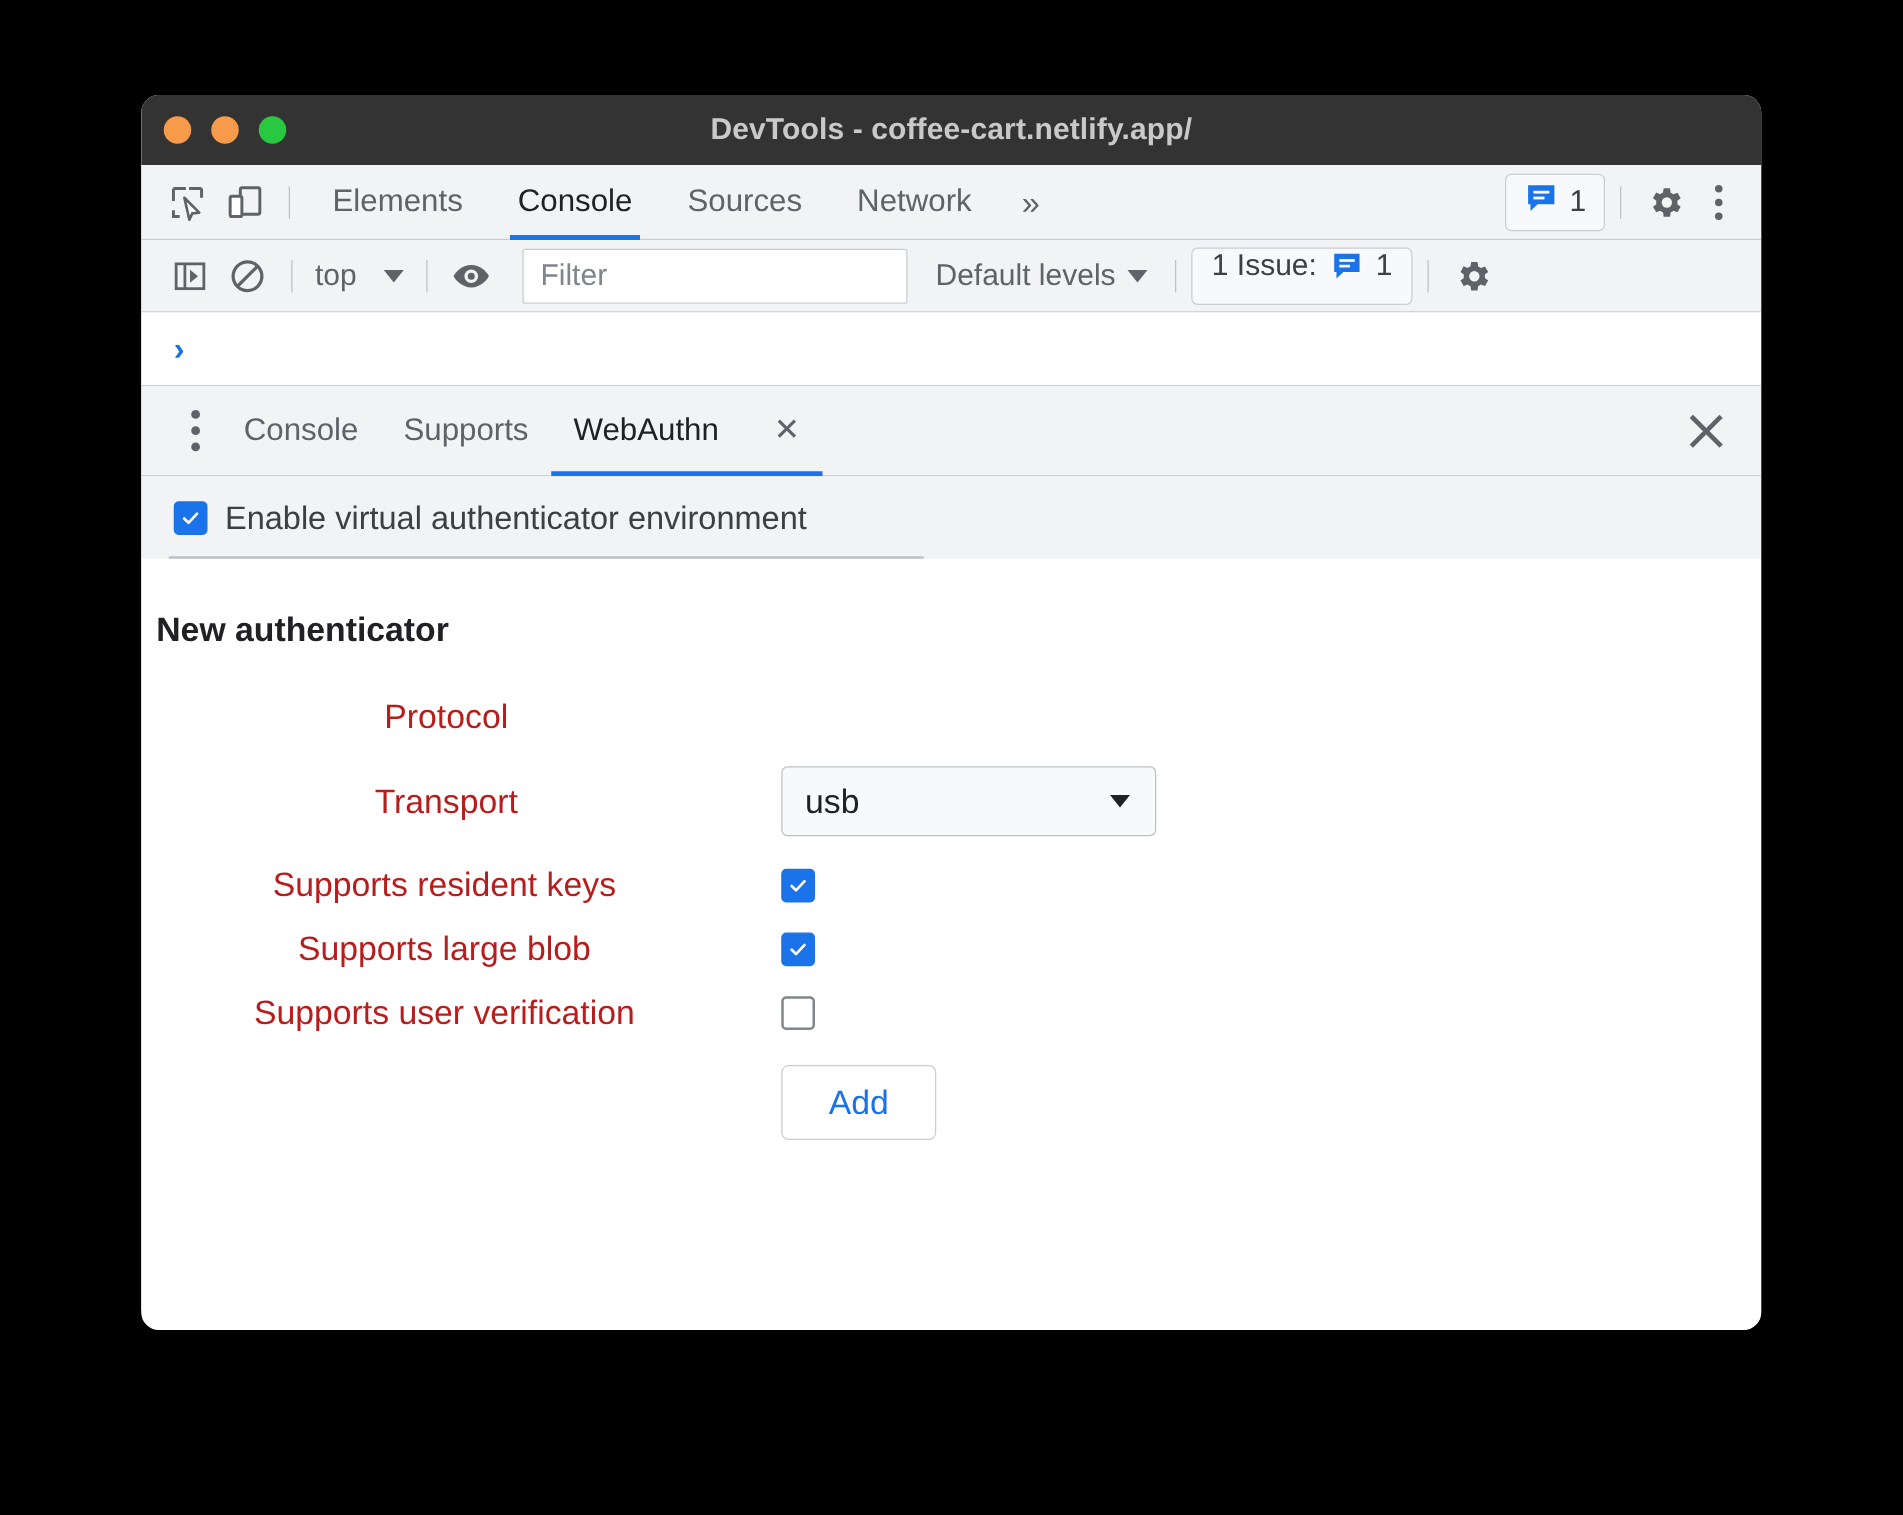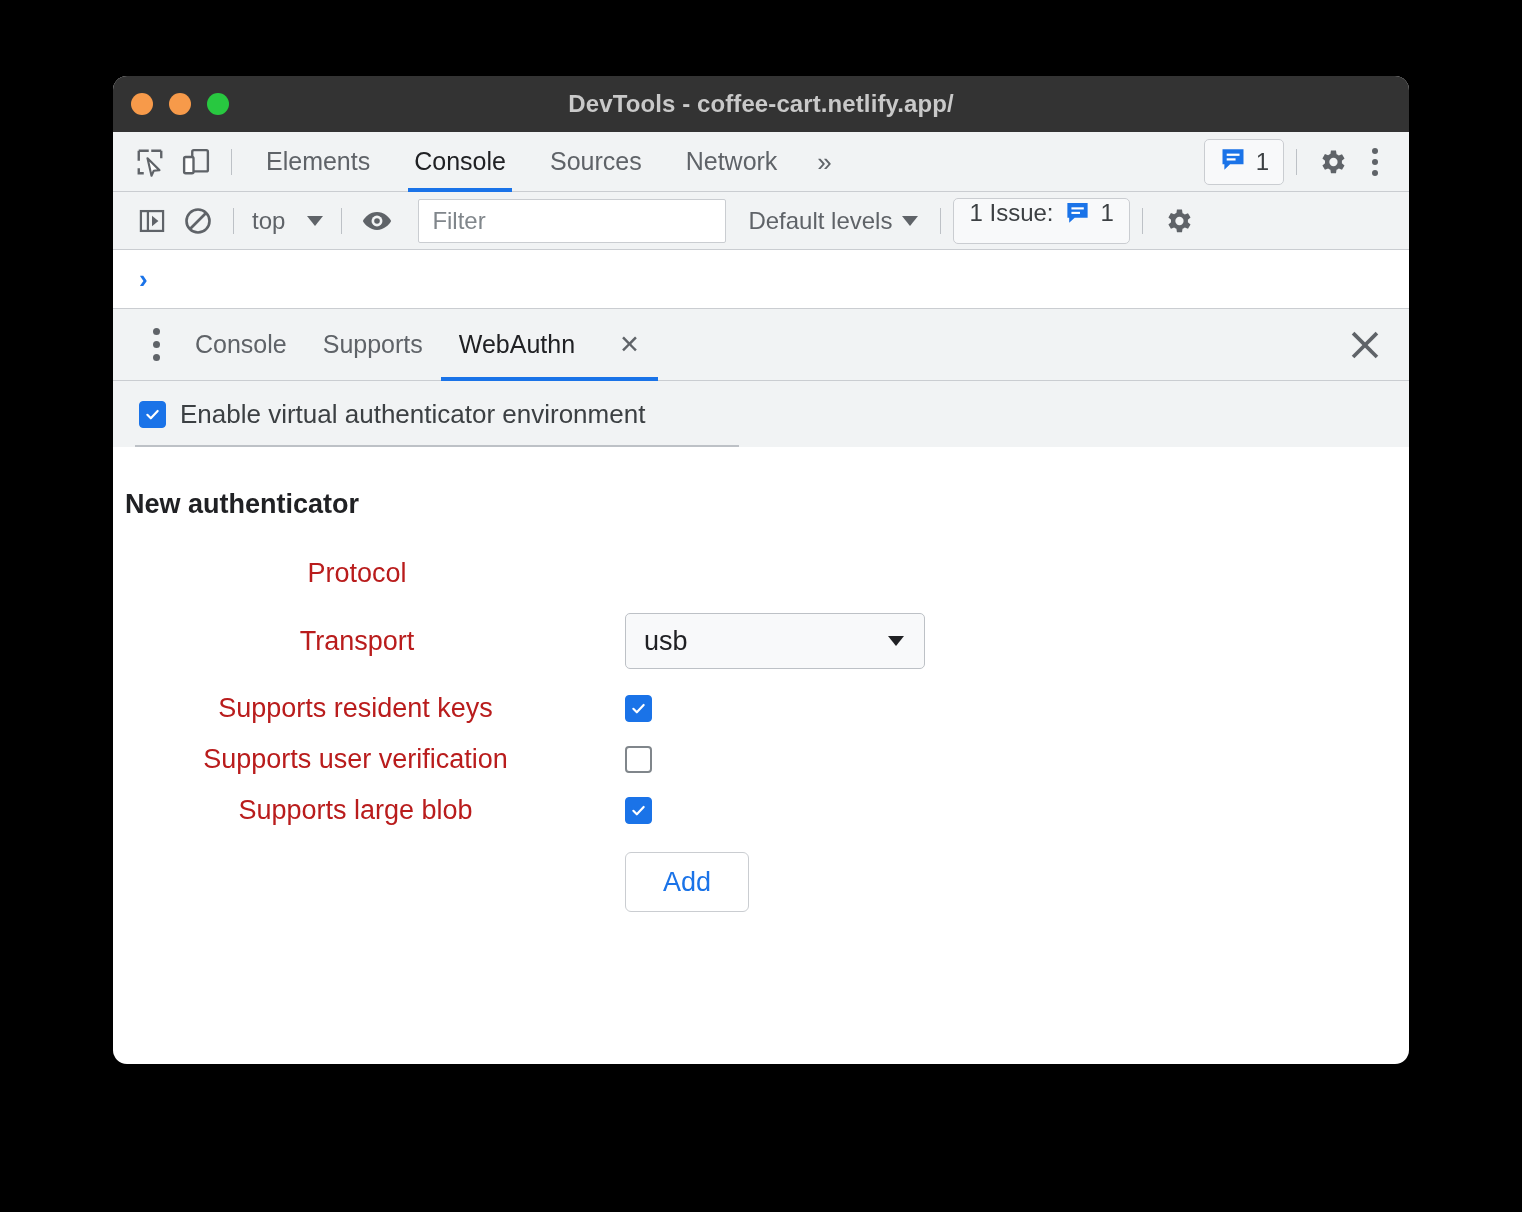--- a/index.html
+++ b/index.html
@@ -587,33 +587,33 @@
       <div class="form-row cb-row">
         <div class="form-label">Supports resident keys</div>
         <span class="cb on">
           <svg class="tick" viewBox="0 0 16 16">
             <path d="M2.5 8.3 L6.2 12 L13.5 4.2" fill="none" stroke="#ffffff" stroke-width="2.3" stroke-linecap="round" stroke-linejoin="round"></path>
           </svg>
         </span>
       </div>
 
       <div class="form-row cb-row">
-        <div class="form-label">Supports user verification</div>
-        <span class="cb off"></span>
-      </div>
-
-      <div class="form-row cb-row">
         <div class="form-label">Supports large blob</div>
         <span class="cb on">
           <svg class="tick" viewBox="0 0 16 16">
             <path d="M2.5 8.3 L6.2 12 L13.5 4.2" fill="none" stroke="#ffffff" stroke-width="2.3" stroke-linecap="round" stroke-linejoin="round"></path>
           </svg>
         </span>
       </div>
 
+      <div class="form-row cb-row">
+        <div class="form-label">Supports user verification</div>
+        <span class="cb off"></span>
+      </div>
+
       <div class="form-row add-row">
         <div class="form-label"></div>
         <div class="add-btn">
           <span>Add</span>
         </div>
       </div>
 
     </div>
   </div>
 </div>

